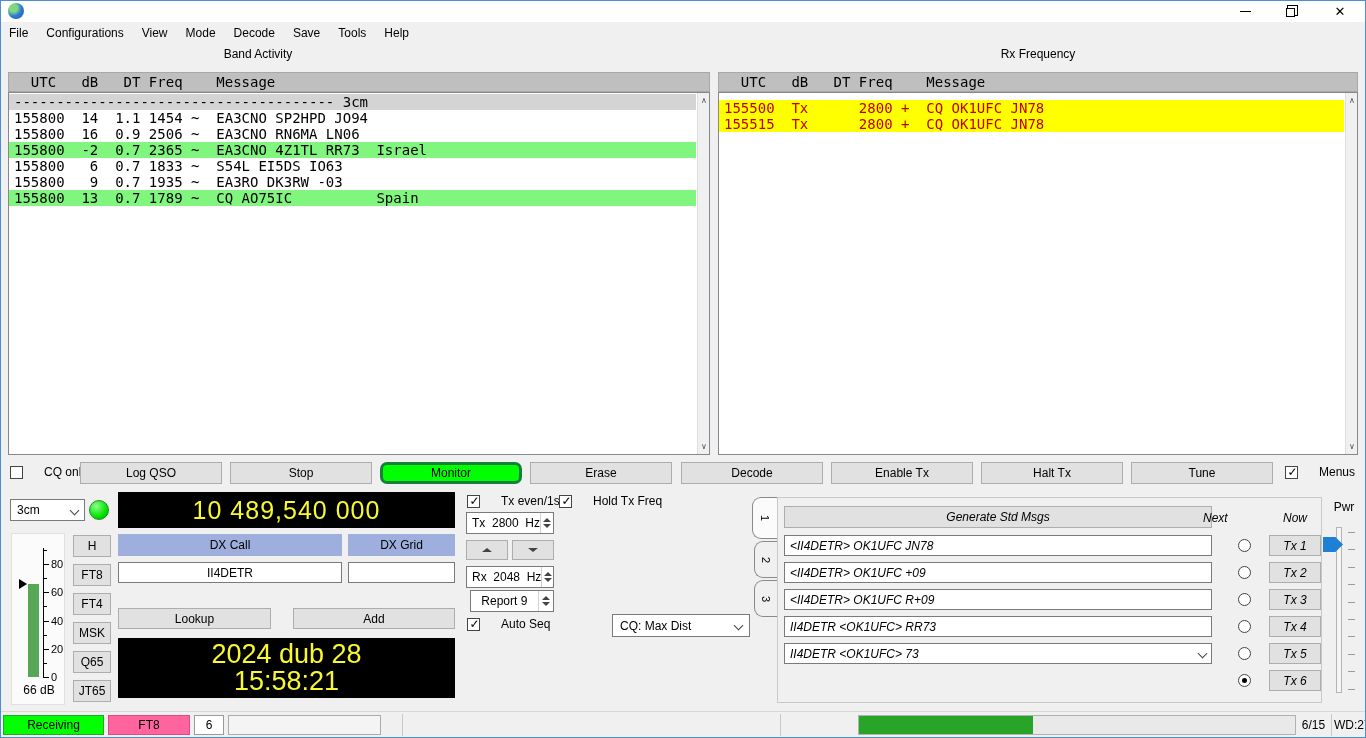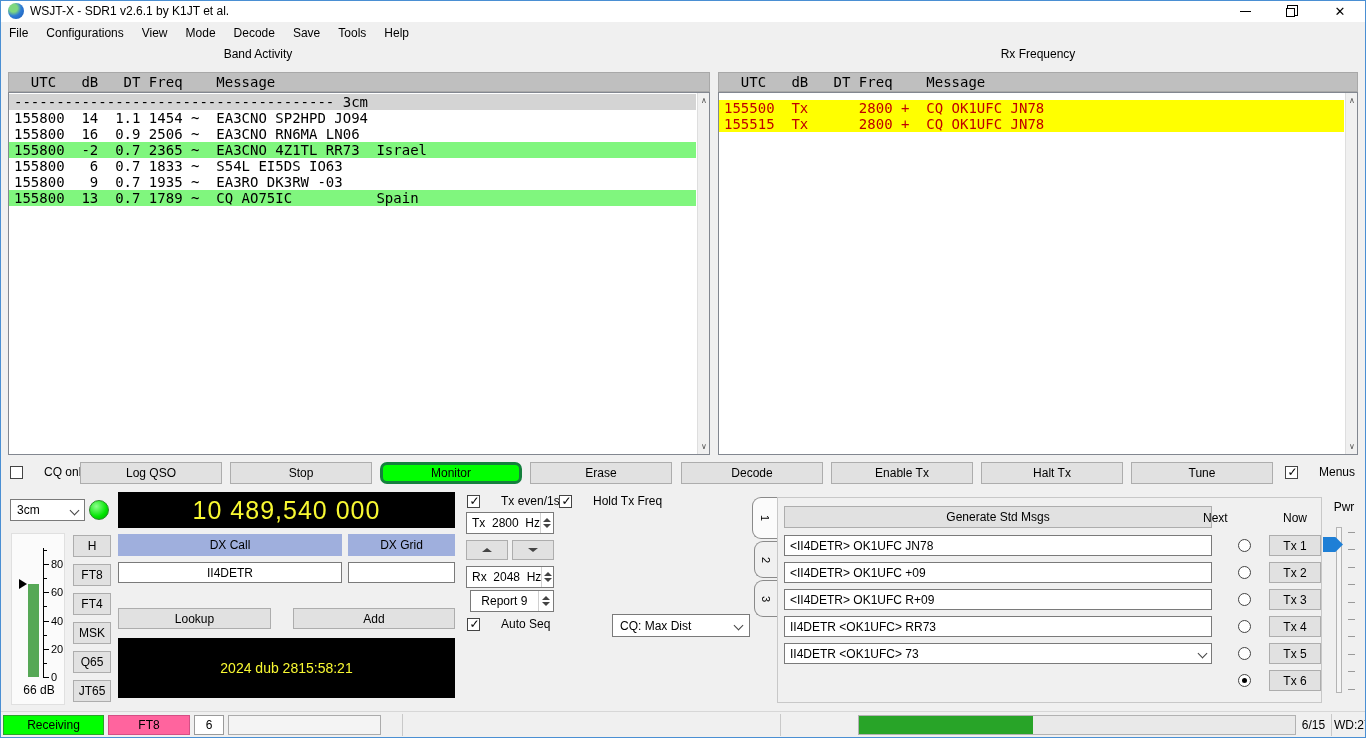--- a/index.html
+++ b/index.html
@@ -88,42 +88,42 @@
   #meter-label { position:absolute; left:0; top:149px; width:54px; text-align:center; font-size:12px; }
   #mode-col { left:73px; top:535px; width:38px; height:170px; display:flex; flex-direction:column; gap:7px; }
   .mode-btn { height:22px; flex:0 0 22px; }
   .dx-head { top:534px; height:22px; background:#9fafdd; display:flex; align-items:center; justify-content:center; }
   #dx-call-head { left:118px; width:224px; } #dx-grid-head { left:348px; width:107px; }
   .dx-input { top:562px; height:21px; display:flex; align-items:center; justify-content:center; }
   #dx-call-input { left:118px; width:224px; } #dx-grid-input { left:348px; width:107px; }
   #btn-lookup { left:118px; top:608px; width:153px; height:21px; }
   #btn-add { left:293px; top:608px; width:162px; height:21px; }
   #dt-display { left:118px; top:638px; width:337px; height:60px; background:#000; color:#f8f832;
-    display:flex; flex-direction:row; align-items:center; justify-content:center; font-size:14px; line-height:27px; }
+    display:flex; flex-direction:column; align-items:center; justify-content:center; font-size:27px; line-height:27px; }
 
   
   #cb-txeven-wrap { left:467px; top:494px; }
   #cb-holdtx-wrap { left:559px; top:494px; }
   #tx-spin { left:466px; top:512px; width:88px; height:22px; }
   #btn-up { left:466px; top:540px; width:42px; height:20px; }
   #btn-down { left:512px; top:540px; width:42px; height:20px; }
   #btn-up .tri-up,#btn-down .tri-down { border-left-width:5px; border-right-width:5px; }
   #rx-spin { left:466px; top:566px; width:88px; height:22px; }
   #report-spin { left:470px; top:590px; width:84px; height:22px; }
   #cb-autoseq-wrap { left:467px; top:617px; }
   #cq-combo { left:612px; top:614px; width:138px; height:23px; display:flex; align-items:center; padding:0 7px; }
   #cq-combo .chev { margin-left:auto; }
 
   
   #tab-strip { left:752px; top:497px; width:26px; height:125px; }
   .side-tab { position:absolute; left:2px; width:24px; background:#f0f0f0; border:1px solid #8a8a8a;
     border-right:none; border-radius:9px 0 0 9px; display:flex; align-items:center; justify-content:center; }
   .side-tab.active { left:0; width:26px; background:#fbfbfb; }
   .side-tab span { transform:rotate(90deg); font-size:11px; display:block; }
-  #msg-frame { left:777px; top:497px; width:545px; height:206px; border:1px solid #c8c8c8; }
+  #msg-frame { left:777px; top:497px; width:545px; height:206px; border:1px solid #c8c8c8;font-style:italic; }
   #gen-btn { position:absolute; left:6px; top:8px; width:428px; height:22px; }
   #next-label { position:absolute; left:425px; top:13px; width:36px; }
   #now-label { position:absolute; left:497px; top:13px; width:40px; text-align:center; }
   .msg-row { position:absolute; left:0; width:545px; height:21px; }
   .msg-input { position:absolute; left:6px; top:0; width:428px; height:21px; background:#fff; border:1px solid #7a7a7a;
     display:flex; align-items:center; padding:0 5px; white-space:pre; }
   .msg-input .chev { margin-left:auto; }
   .msg-row .radio { left:460px; top:4px; }
   .tx-btn { position:absolute; left:491px; top:0; width:52px; height:21px; }
 
@@ -149,21 +149,20 @@
   #st-ratio { left:1297px; top:715px; width:33px; height:20px; line-height:20px; text-align:center; }
   #st-wd { left:1334px; top:715px; width:32px; height:20px; line-height:20px; }
 
   #window-border { left:0; top:0; width:1366px; height:738px; border:1px solid #4a8fd3; pointer-events:none; z-index:50; }
 </style>
 </head>
 <body>
 
 <div id="titlebar" class="abs">
   <div id="app-icon" class="abs"></div>
-  <div id="title-text" class="abs">WSJT-X - SDR1   v2.6.1   by K1JT et al.</div>
   <div id="min-btn" class="abs win-ctrl">
       <span id="min-glyph"></span>
     </div>
   <div id="restore-btn" class="abs win-ctrl">
       <span class="restore-icon">
         <i></i>
       </span>
     </div>
   <div id="close-btn" class="abs win-ctrl">✕</div>
 </div>

